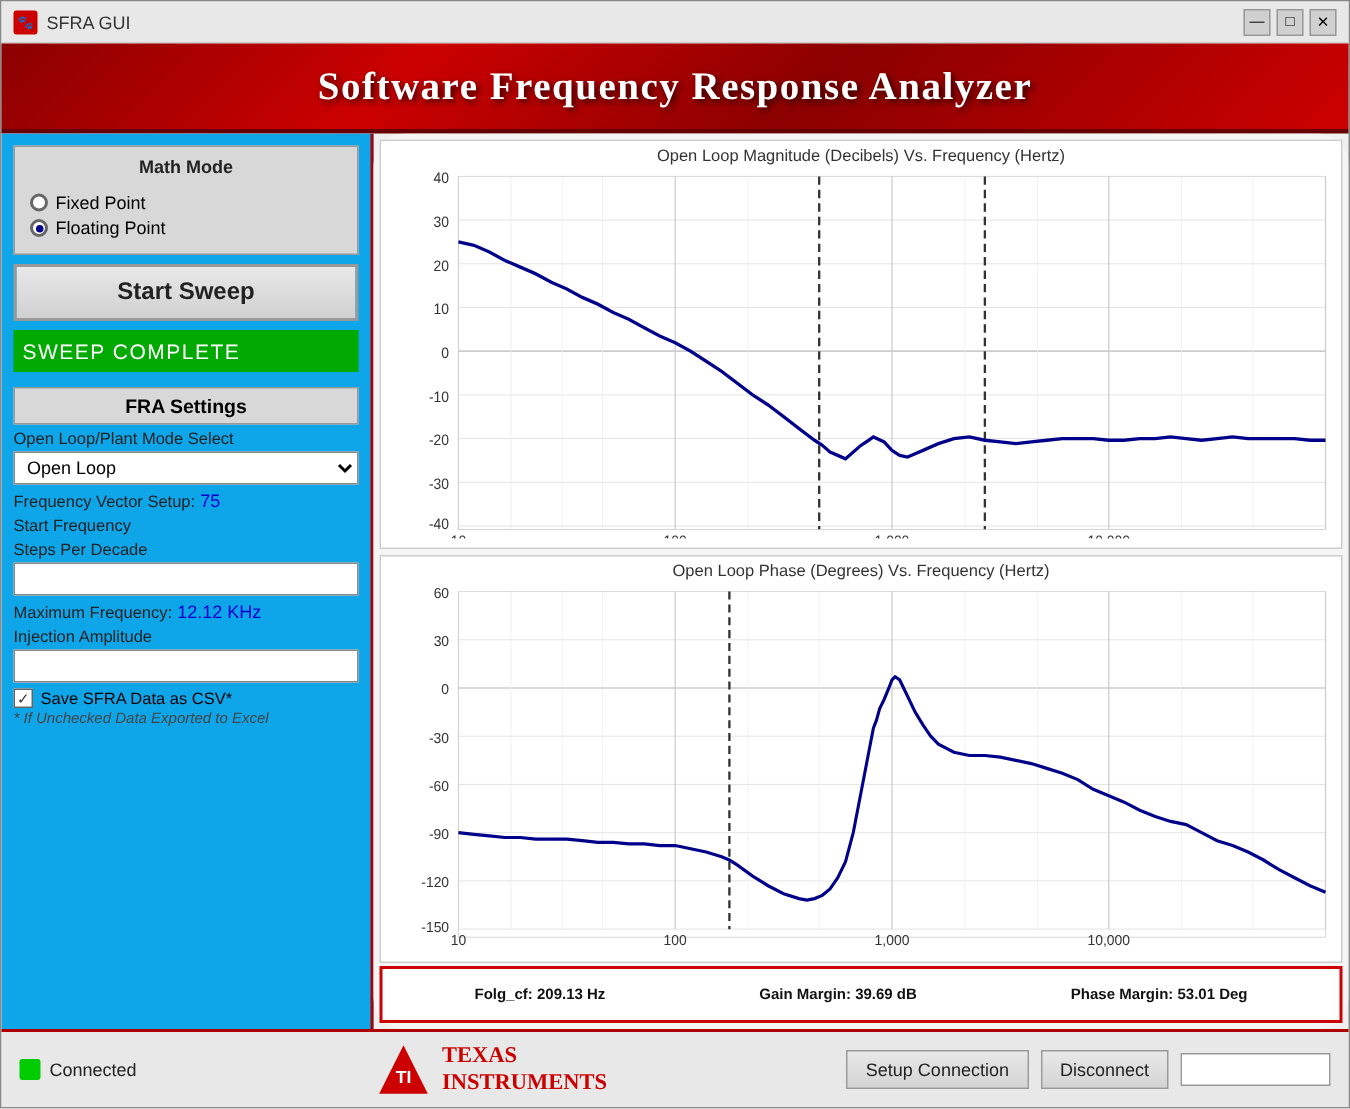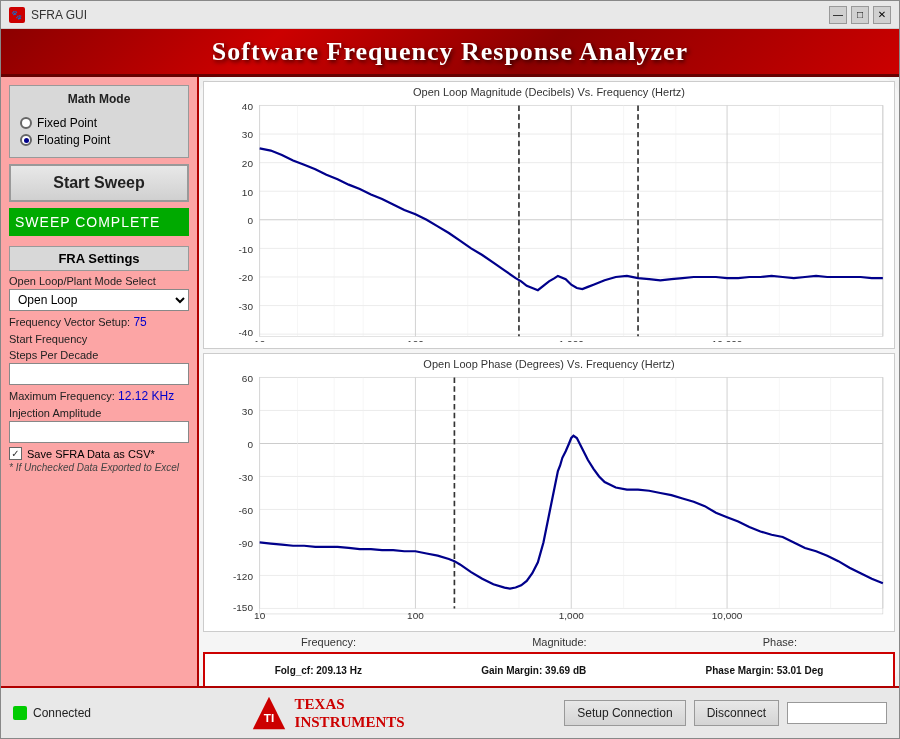--- a/index.html
+++ b/index.html
@@ -56,43 +56,43 @@
       background: #d0d0d0;
       border: 1px solid #999;
       display: flex;
       align-items: center;
       justify-content: center;
       font-size: 10px;
       cursor: pointer;
     }
     .header-banner {
       background: linear-gradient(135deg, #8b0000 0%, #cc0000 30%, #8b0000 60%, #cc0000 100%);
-      height: 48px;
+      height: 60px;
       display: flex;
       align-items: center;
       justify-content: center;
       flex-shrink: 0;
       border-bottom: 3px solid #660000;
     }
     .header-banner h1 {
       color: white;
       font-size: 26px;
       font-weight: bold;
       text-shadow: 2px 2px 4px rgba(0,0,0,0.7);
       font-family: Georgia, serif;
       letter-spacing: 1px;
     }
     .main-content {
       display: flex;
       flex: 1;
       overflow: hidden;
     }
     .left-panel {
-      width: 198px;
-      background: #fca5a5;
+      width: 248px;
+      background: #0ea5e9;
       border-right: 2px solid #b00000;
       padding: 8px;
       display: flex;
       flex-direction: column;
       gap: 6px;
       flex-shrink: 0;
       overflow-y: auto;
     }
     .panel-section {
       background: #d8d8d8;
@@ -534,25 +534,20 @@
                 328,65 330,60 332,58 335,60 340,70 345,80 350,88 355,95 360,100
                 370,105 380,107 390,107 400,108 410,110 420,112 430,115 440,118
                 450,122 460,128 470,132 480,136 490,141 500,145 510,148
                 520,150 530,155 540,160 550,163 560,167 570,172 580,178 590,183 600,188 610,192
               " fill="none" stroke="#00008b" stroke-width="2"></polyline>
             </svg>
           </div>
         </div>
       </div>
 
-      <div style="display:flex; justify-content:space-around; padding:2px 10px; font-size:11px; color:#333;">
-        <span>Frequency:</span>
-        <span>Magnitude:</span>
-        <span>Phase:</span>
-      </div>
 
       <div class="status-bar-right">
         <span>Folg_cf:  209.13 Hz</span>
         <span>Gain Margin:  39.69 dB</span>
         <span>Phase Margin:  53.01 Deg</span>
       </div>
     </div>
   </div>
 
   <div class="footer">

